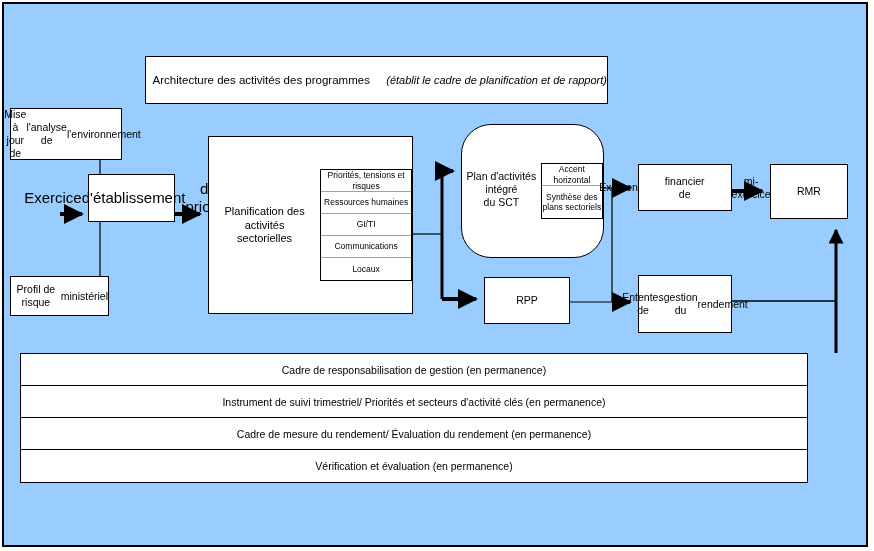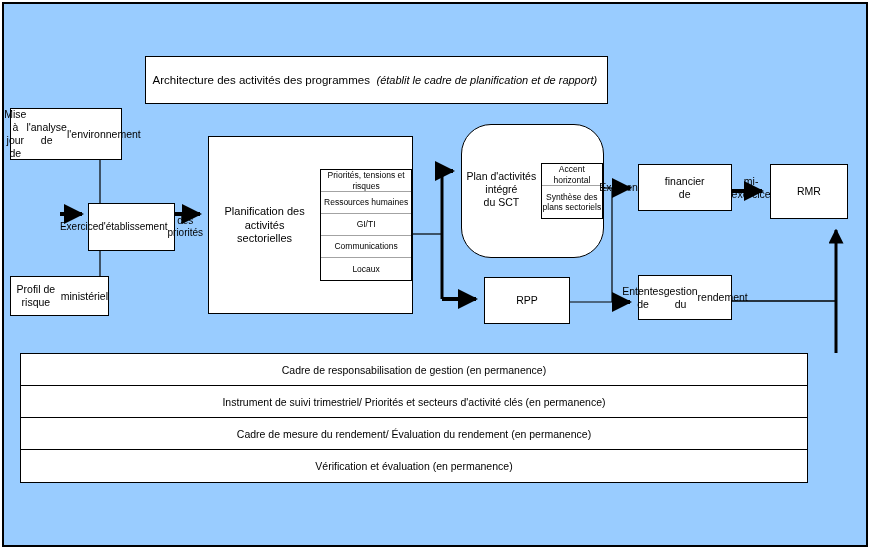--- a/index.html
+++ b/index.html
@@ -49,43 +49,43 @@
     line-height: 1.22;
   }
   .node-title {
     display: block;
     width: 100%;
     text-align: center;
   }
   .node-sub {
     display: block;
     width: 100%;
-    text-align: left;
+    text-align: right;
     font-style: italic;
   }
 
   
   #node-architecture {
     left: 145px; top: 56px; width: 463px; height: 48px;
     font-size: 11.5px;
   }
   #node-architecture .node-sub { font-size: 11px; margin-top: 1px; }
 
   #node-env-scan {
     left: 10px; top: 108px; width: 112px; height: 52px;
     font-size: 10.5px;
     padding-left: 13px;
   }
   #node-risk-profile {
     left: 10px; top: 276px; width: 99px; height: 40px;
     font-size: 10.5px;
   }
   #node-priority-setting {
-    left: 88px; top: 203px; width: 87px; height: 48px;
-    font-size: 10px;
+    left: 88px; top: 174px; width: 87px; height: 48px;
+    font-size: 15px;
   }
 
   #node-sector-planning {
     left: 208px; top: 136px; width: 205px; height: 178px;
     justify-content: flex-start;
     font-size: 11px;
   }
   #node-sector-planning > .node-title {
     margin-top: 11px;
     margin-bottom: 10px;
@@ -127,21 +127,21 @@
   }
   #node-rmr {
     left: 770px; top: 164px; width: 78px; height: 55px;
     font-size: 10.5px;
   }
   #node-rpp {
     left: 484px; top: 277px; width: 86px; height: 47px;
     font-size: 10.5px;
   }
   #node-perf-agreements {
-    left: 638px; top: 275px; width: 94px; height: 45px;
+    left: 638px; top: 275px; width: 94px; height: 58px;
     font-size: 10.5px;
   }
 
   
   #bottom-bars {
     position: absolute;
     left: 20px; top: 353px;
     width: 788px; height: 130px;
     border: 1px solid #000000;
     box-sizing: border-box;

